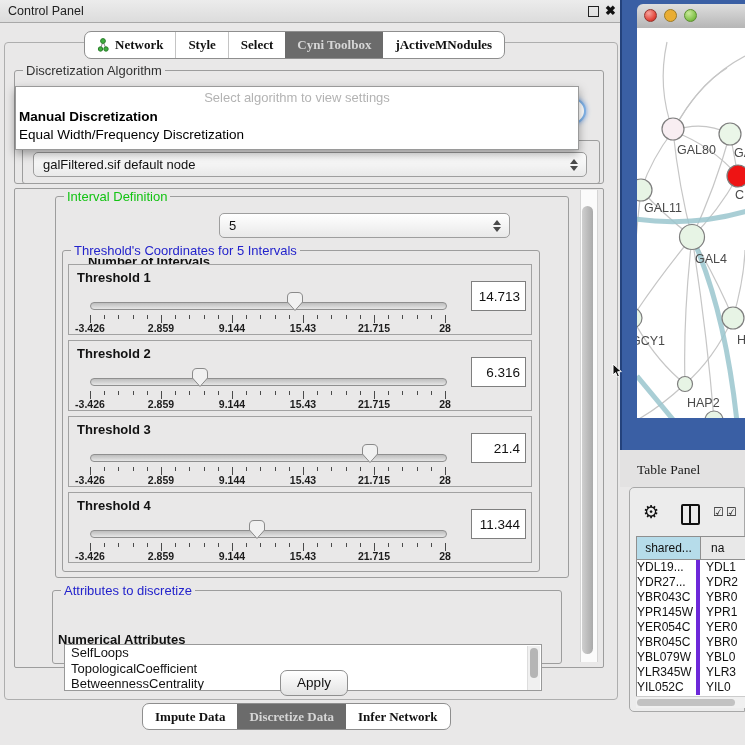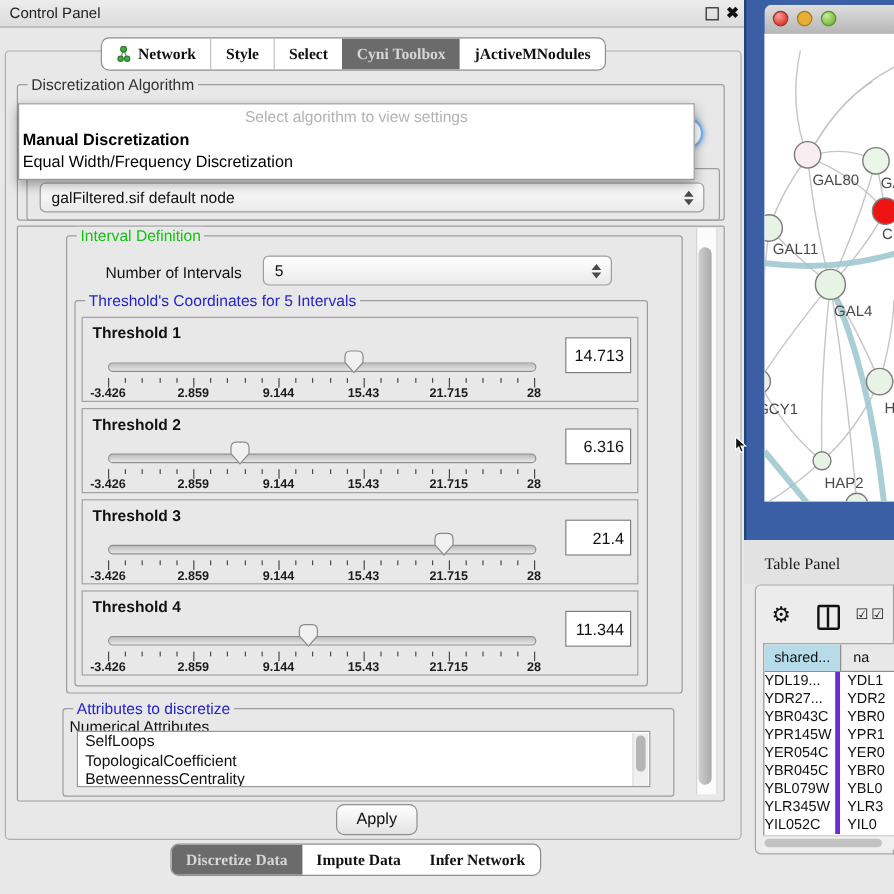--- a/index.html
+++ b/index.html
@@ -68,21 +68,21 @@
   .th-ticks{position:absolute;left:21px;top:49px;width:355px;height:9px;}
   .tick{position:absolute;width:1px;background:#4a4a4a;}
   .tick.minor{top:1px;height:4px;}
   .tick.major{top:1px;height:8px;}
   .th-ticklabels{position:absolute;left:21px;top:57px;width:355px;height:12px;}
   .ticklabel{position:absolute;transform:translateX(-50%);font-size:10.5px;font-weight:bold;color:#1c1c1c;white-space:nowrap;}
   .th-value{position:absolute;right:5px;top:16px;width:55px;height:30px;background:#fff;
             border:1px solid #7f7f7f;font-size:13.5px;text-align:right;line-height:30px;
             padding-right:5px;box-sizing:border-box;}
   
-  .attr-list{position:absolute;left:64px;top:609px;width:478px;height:47px;background:#fff;
+  .attr-list{position:absolute;left:64px;top:644px;width:478px;height:47px;background:#fff;
              border:1px solid #999;overflow:hidden;box-sizing:border-box;}
   .attr-item{font-size:13px;line-height:15.5px;padding-left:6px;white-space:nowrap;}
   .attr-scroll{position:absolute;right:1px;top:1px;width:12px;height:44px;background:#f0f0f0;
                border-left:1px solid #ddd;}
   .attr-thumb{position:absolute;right:2px;top:2px;width:8px;height:30px;border-radius:5px;background:#b5b5b5;}
   
   .apply-btn{position:absolute;left:280px;top:670px;width:66px;height:24px;
              background:linear-gradient(#ffffff,#e3e3e3);border:1px solid #8f8f8f;border-radius:7px;
              font-size:13.5px;text-align:center;line-height:23px;}
   
@@ -112,21 +112,21 @@
   .tp-head .c2{flex:1;padding-left:10px;line-height:22px;}
   .tp-row{display:flex;height:15px;line-height:15px;white-space:nowrap;}
   .tp-row .c1{width:63px;padding-left:0;border-right:4px solid #6d28d9;box-sizing:border-box;}
   .tp-row .c2{flex:1;padding-left:6px;overflow:hidden;}
   .hscroll{position:absolute;left:636px;top:696px;width:109px;height:11px;background:#f0f0f0;
            border-top:1px solid #ccc;}
   .hscroll .thumb{position:absolute;left:1px;top:2px;width:98px;height:7px;border-radius:4px;background:#c2c2c2;}
   
   .cursor{position:absolute;left:612px;top:364px;z-index:50;}
   .lbl{position:absolute;font-size:13px;}
-  .bold{font-weight:normal;}
+  .bold{font-weight:bold;margin-top:34px;}
 </style>
 </head>
 <body>
 
 <div class="stage">
 
   <div class="titlebar">
     <span class="t">Control Panel</span>
     <span class="win-float"></span>
     <span class="win-close">✖</span>
@@ -398,25 +398,25 @@
         <div class="attr-item">BetweennessCentrality</div>
       </div>
     <div class="attr-scroll">
       <div class="attr-thumb"></div>
     </div>
   </div>
 
   <div class="apply-btn">Apply</div>
 
   <div class="tabbar" id="bottom-tabs">
+      <div class="tab">
+        <span>Impute Data</span>
+      </div>
       <div class="tab selected">
         <span>Discretize Data</span>
-      </div>
-      <div class="tab">
-        <span>Impute Data</span>
       </div>
       <div class="tab">
         <span>Infer Network</span>
       </div>
     </div>
 
   <div class="net-frame"></div>
   <div class="net-titlebar">
     <span class="tl red"></span>
     <span class="tl yellow"></span>

